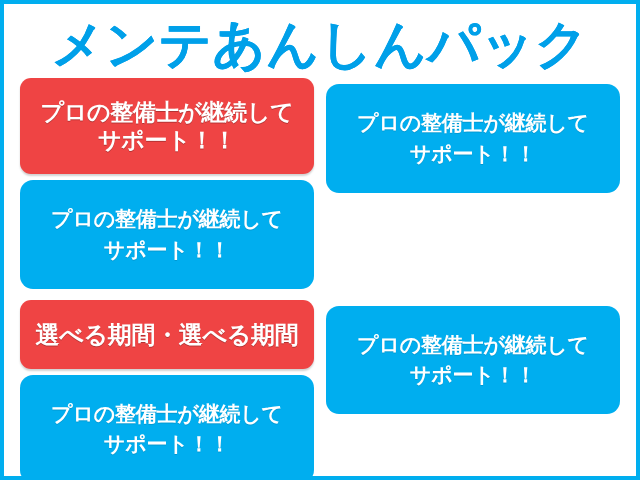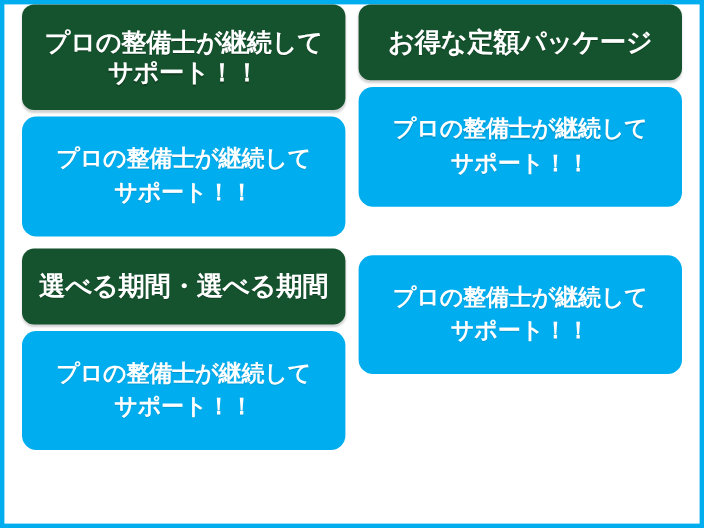--- a/index.html
+++ b/index.html
@@ -48,21 +48,21 @@
     margin: 0 auto;
   }
 
   .feature-card {
     display: flex;
     flex-direction: column;
     align-items: stretch;
   }
 
   .feature-heading {
-    background: #14532d;
+    background: #ef4444;
     color: #ffffff;
     border-radius: 11px;
     box-sizing: border-box;
     min-height: 77px;
     padding: 20px 10px;
     display: flex;
     align-items: center;
     justify-content: center;
     text-align: center;
     font-size: 23px;
@@ -103,31 +103,31 @@
 
   .bind-multiline {
     white-space: pre-line;
   }
 </style>
 </head>
 <body>
 
 <div id="banner">
 
+  <div id="banner-title">メンテあんしんパック</div>
 
   <div id="features-grid">
 
     <div class="feature-card row-1">
       <div class="feature-heading">プロの整備士が継続してサポート！！</div>
       <div class="feature-body bind-multiline">プロの整備士が継続して
 サポート！！</div>
     </div>
 
     <div class="feature-card row-1">
-      <div class="feature-heading single-line">お得な定額パッケージ</div>
       <div class="feature-body bind-multiline">プロの整備士が継続して
 サポート！！</div>
     </div>
 
     <div class="feature-card row-2">
       <div class="feature-heading single-line">選べる期間・選べる期間</div>
       <div class="feature-body bind-multiline">プロの整備士が継続して
 サポート！！</div>
     </div>
 

